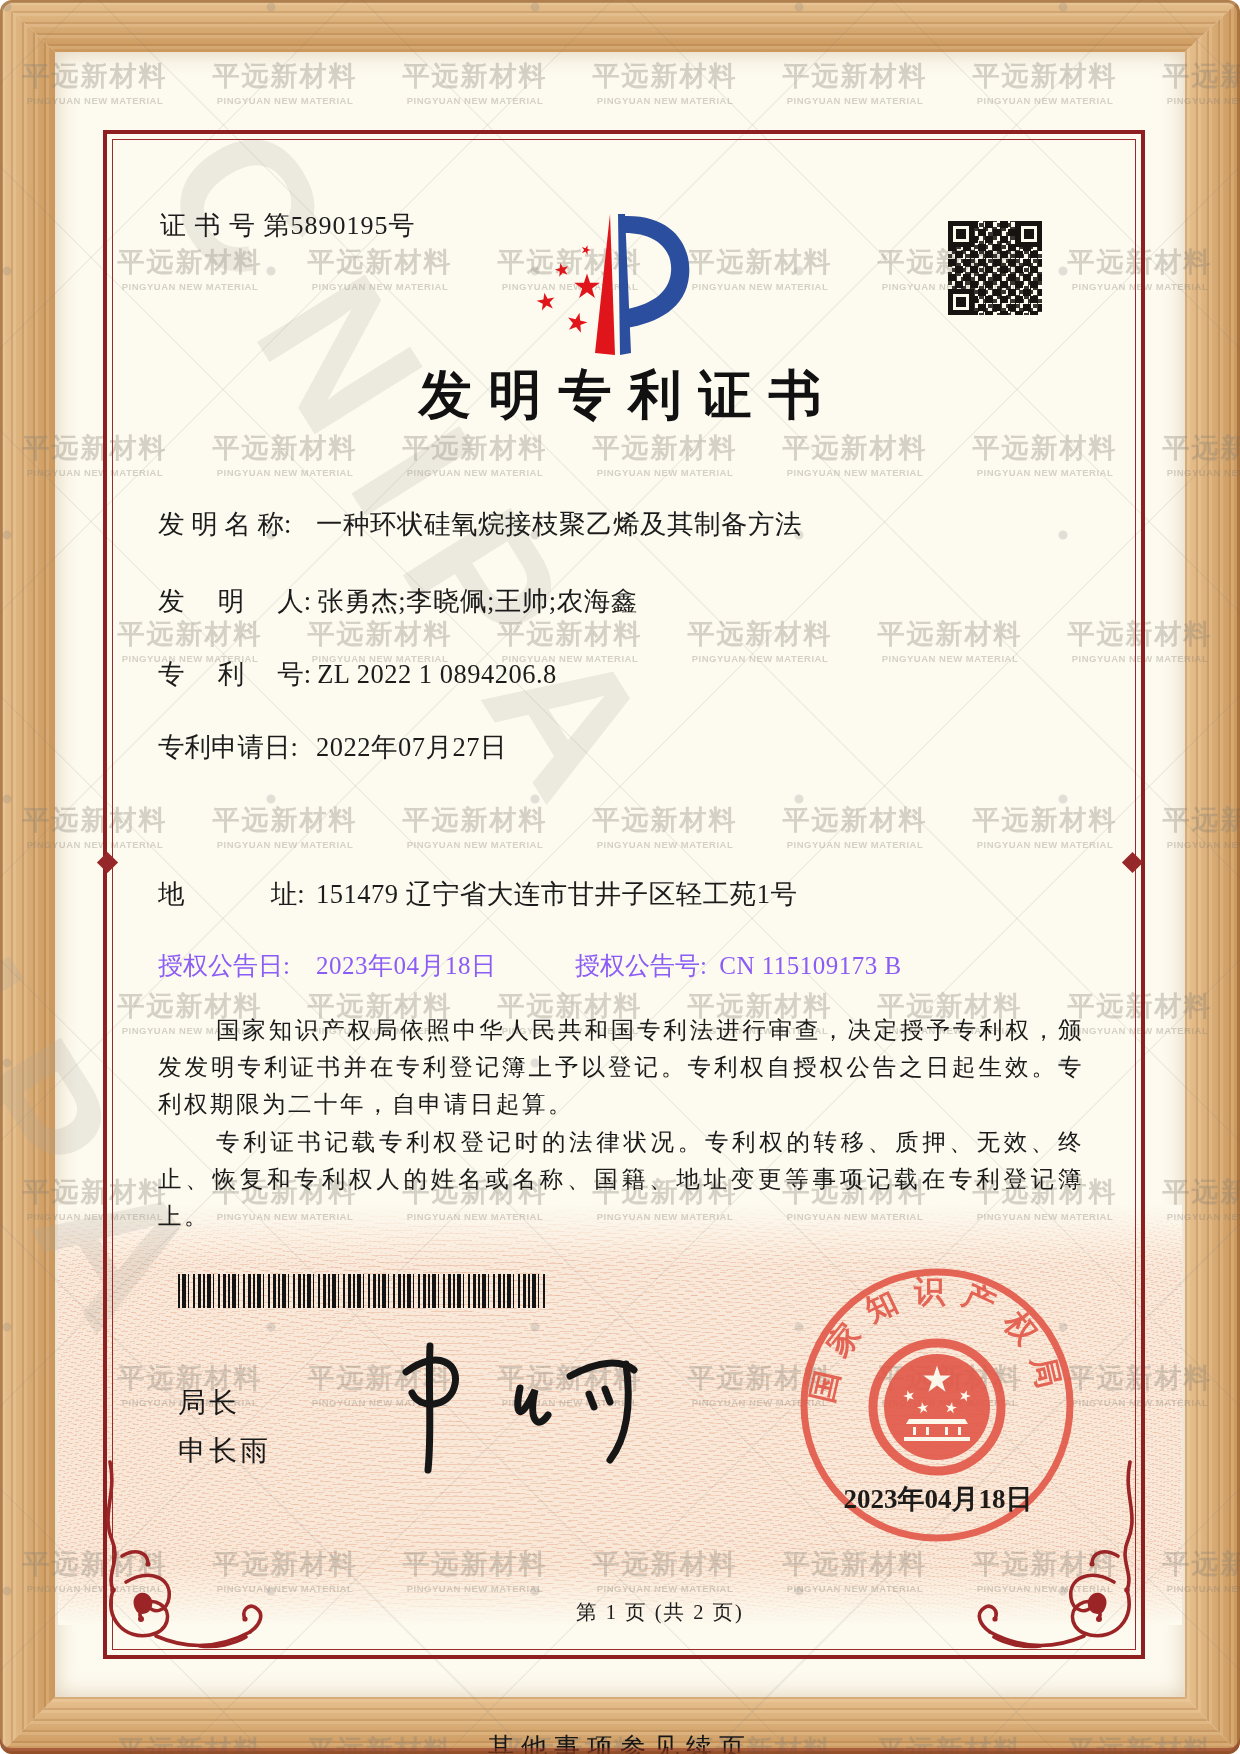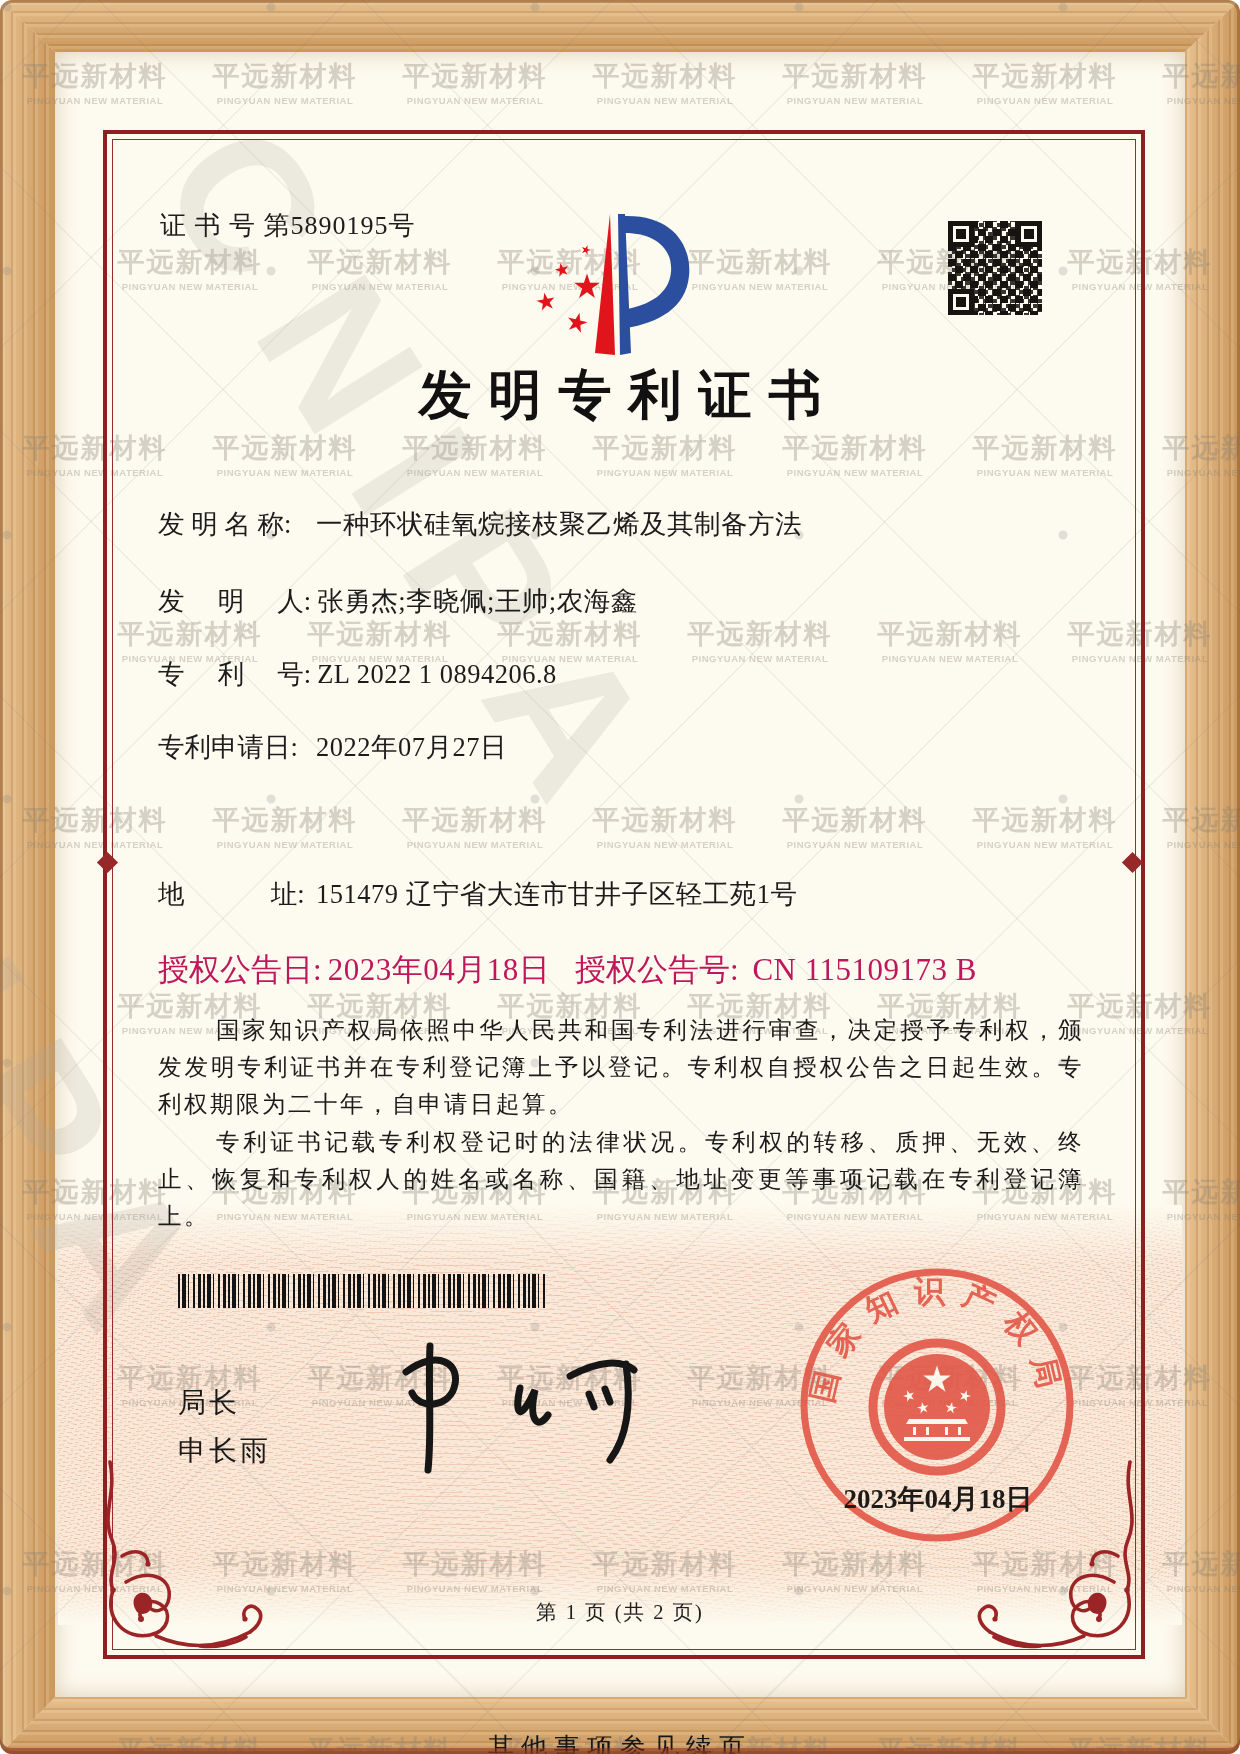--- a/index.html
+++ b/index.html
@@ -77,21 +77,21 @@
   .qr .finder{position:absolute;width:26px;height:26px;border:5px solid #161310;background:#fdfaef;box-sizing:border-box;}
   .qr .finder::after{content:"";position:absolute;left:3px;top:3px;width:10px;height:10px;background:#161310;}
   .qr .f-tl{left:0;top:0;} .qr .f-tr{right:0;top:0;} .qr .f-bl{left:0;bottom:0;}
   .doc-title{position:absolute;left:0;top:360px;width:100%;text-align:center;
       font-size:53px;font-weight:700;color:#111;letter-spacing:17px;text-indent:17px;}
 
   .frow{position:absolute;left:158px;font-size:26.5px;color:#1c1c1c;white-space:nowrap;}
   .flabel{display:inline-block;min-width:152px;white-space:pre;}
   .fvalue{margin-left:6px;letter-spacing:.5px;}
   .r0{top:506px;} .r1{top:583px;} .r2{top:656px;} .r3{top:729px;} .r4{top:803px;} .r5{top:876px;}
-  .grant-row{position:absolute;left:158px;top:949px;width:930px;font-size:31px;color:#be185d;white-space:nowrap;}
+  .grant-row{position:absolute;left:158px;top:949px;width:930px;font-size:25px;color:#8b5cf6;white-space:nowrap;}
   .grant2{position:absolute;left:417px;top:0;}
 
   .legal{position:absolute;left:158px;width:926px;font-size:23.5px;line-height:37px;
       letter-spacing:2.5px;color:#1b1b1b;text-align:justify;text-indent:58px;}
   .p1{top:1012px;} .p2{top:1124px;}
 
   .barcode{position:absolute;left:178px;top:1274px;width:368px;height:34px;
       background:repeating-linear-gradient(90deg,
         #141414 0 2px, rgba(0,0,0,0) 2px 4px,
         #141414 4px 8px, rgba(0,0,0,0) 8px 10px,
@@ -102,21 +102,21 @@
       font-family:"Liberation Sans","DejaVu Sans",sans-serif;letter-spacing:3px;}
   .signer-name{position:absolute;left:178px;top:1432px;font-size:28px;color:#191919;
       font-family:"Liberation Sans","DejaVu Sans",sans-serif;letter-spacing:3px;}
   .signature{position:absolute;left:368px;top:1330px;width:290px;height:155px;}
 
   .seal{position:absolute;left:792px;top:1255px;width:290px;height:290px;z-index:7;opacity:.9;}
   .seal-date{position:absolute;left:802px;top:1481px;width:272px;text-align:center;z-index:8;
       font-size:27px;font-weight:600;color:#1c1b19;}
 
   .page-no{position:absolute;left:103px;top:1598px;width:1034px;text-align:center;
-      font-size:20.5px;color:#1e1e1e;letter-spacing:2px;z-index:6;}
+      font-size:20.5px;color:#1e1e1e;letter-spacing:2px;z-index:6;padding-left:40px;}
   .footer-note{position:absolute;left:0;top:1730px;width:100%;text-align:center;
       font-size:26px;color:#161616;letter-spacing:7px;z-index:6;}
 </style>
 </head>
 <body>
 
 <div class="stage">
 
   <div class="wood h wood-top"></div>
   <div class="wood h wood-bottom"></div>

